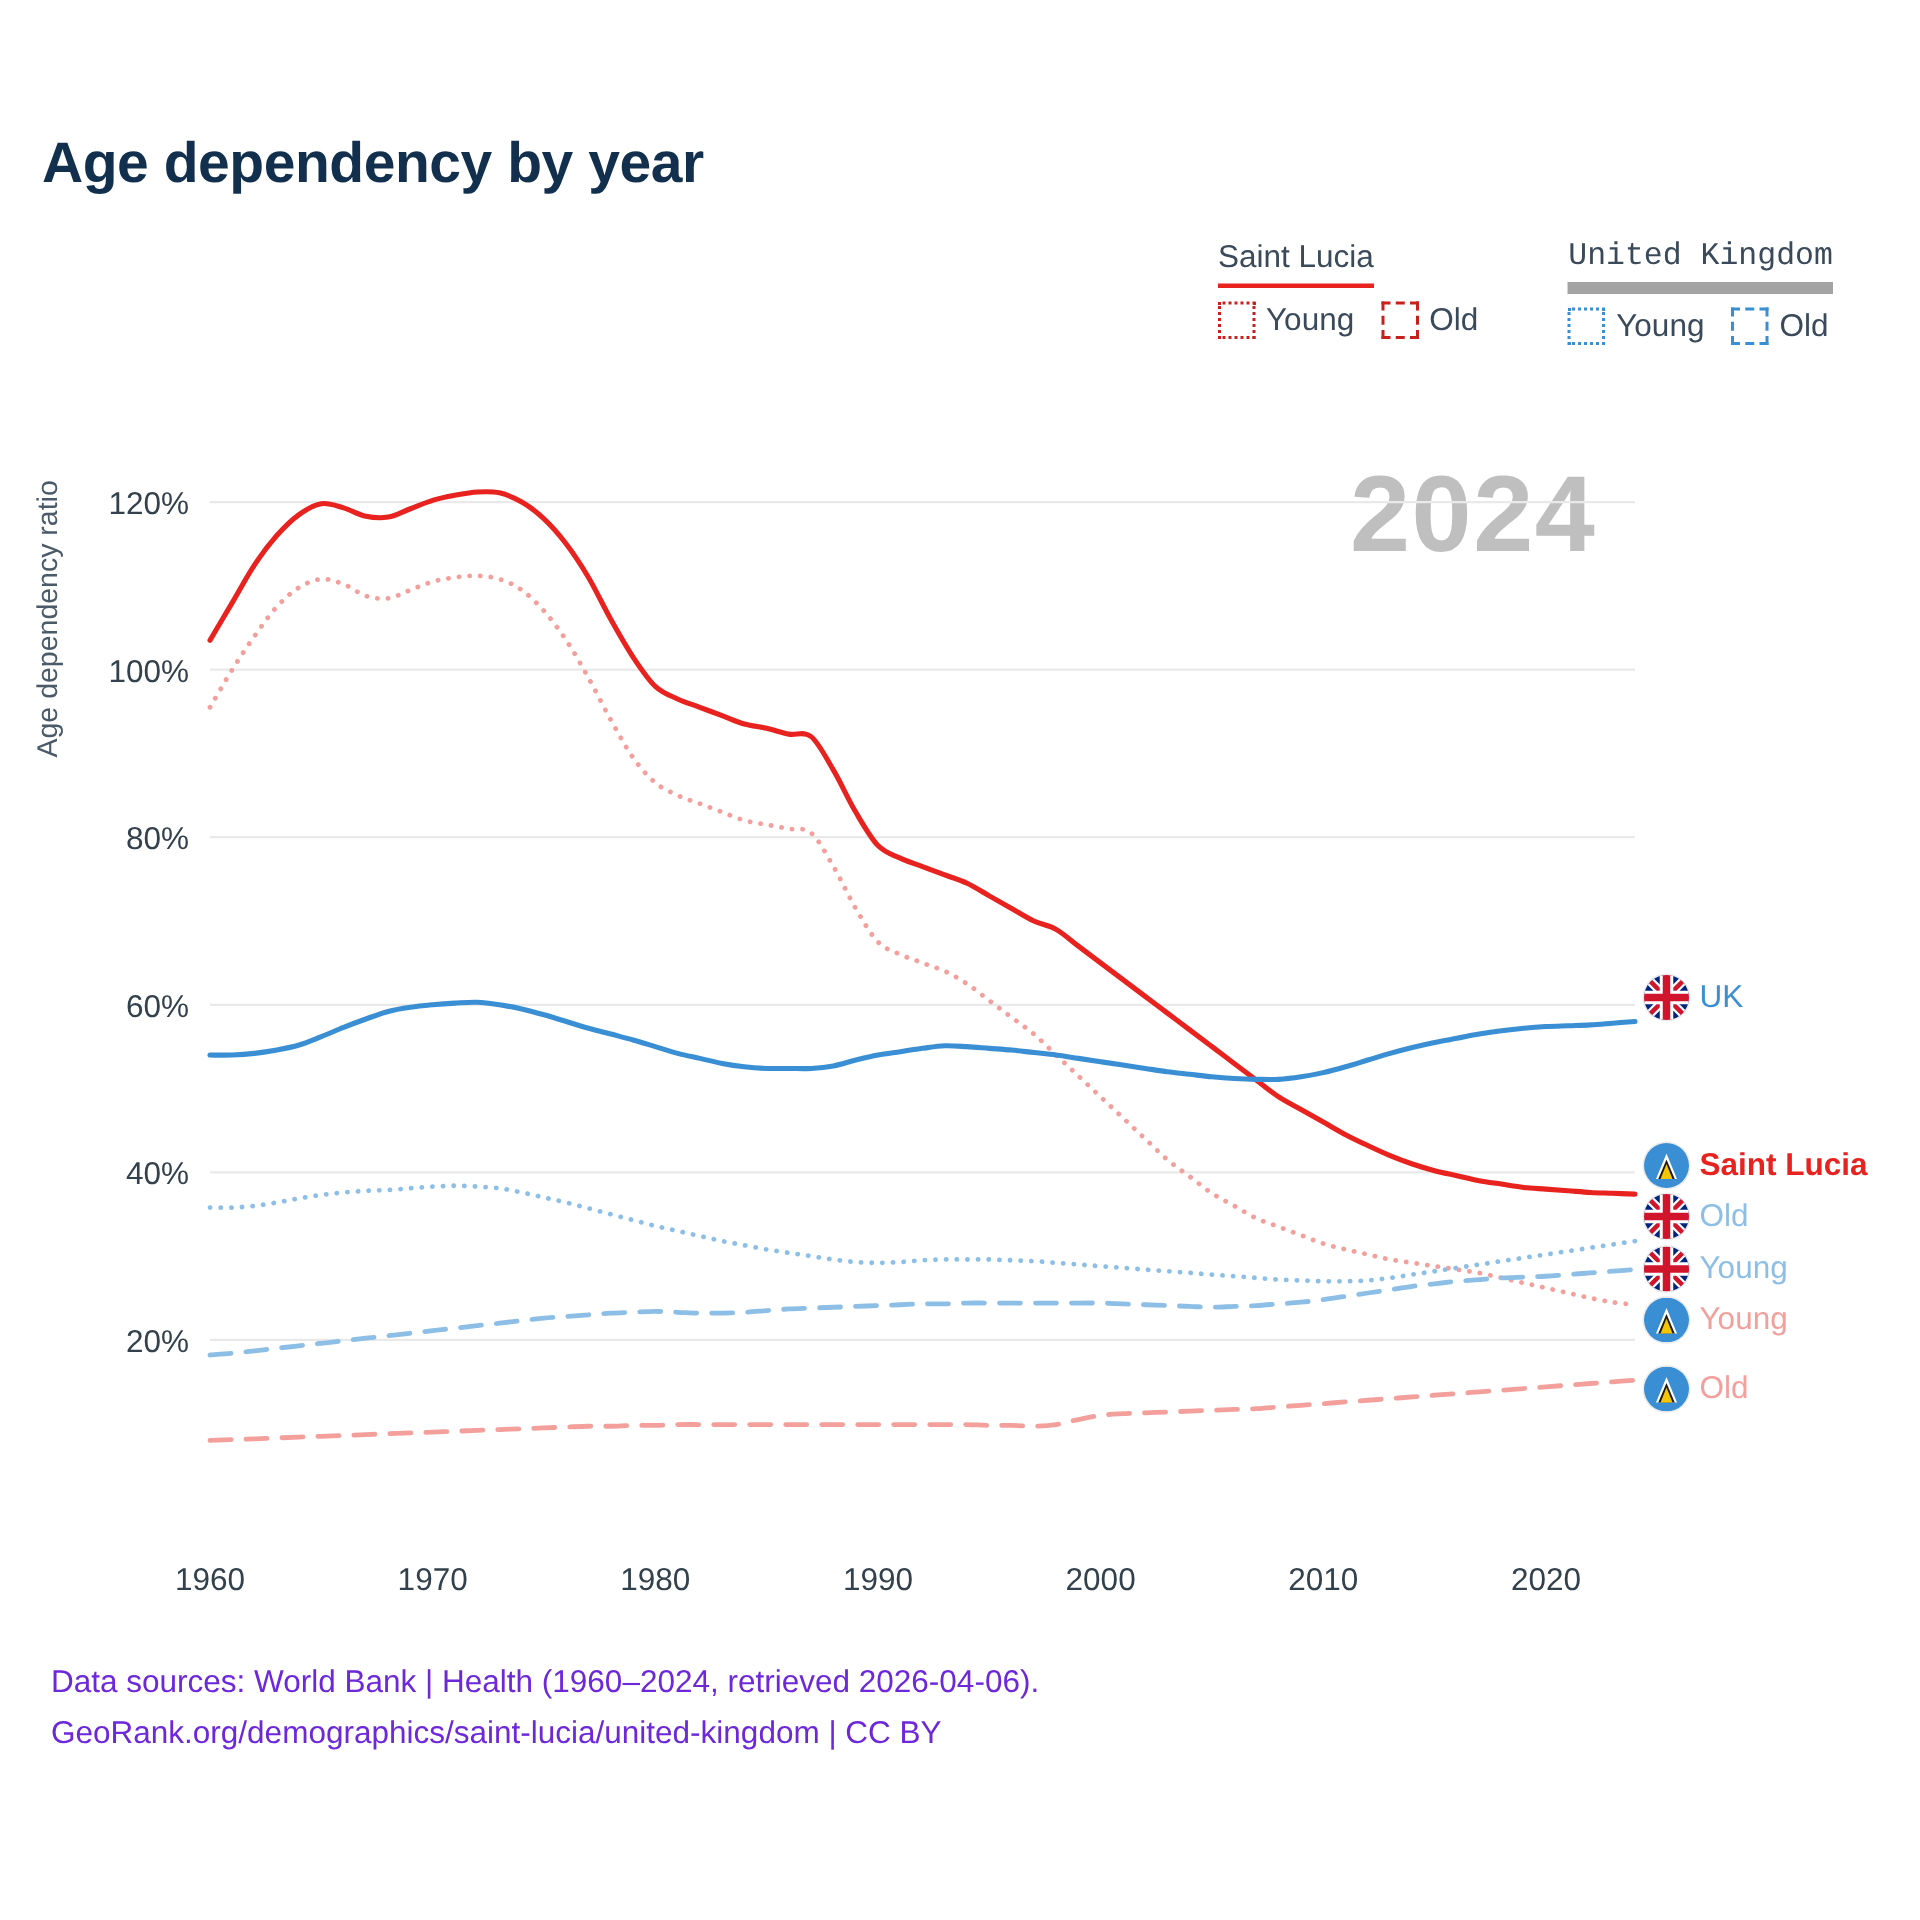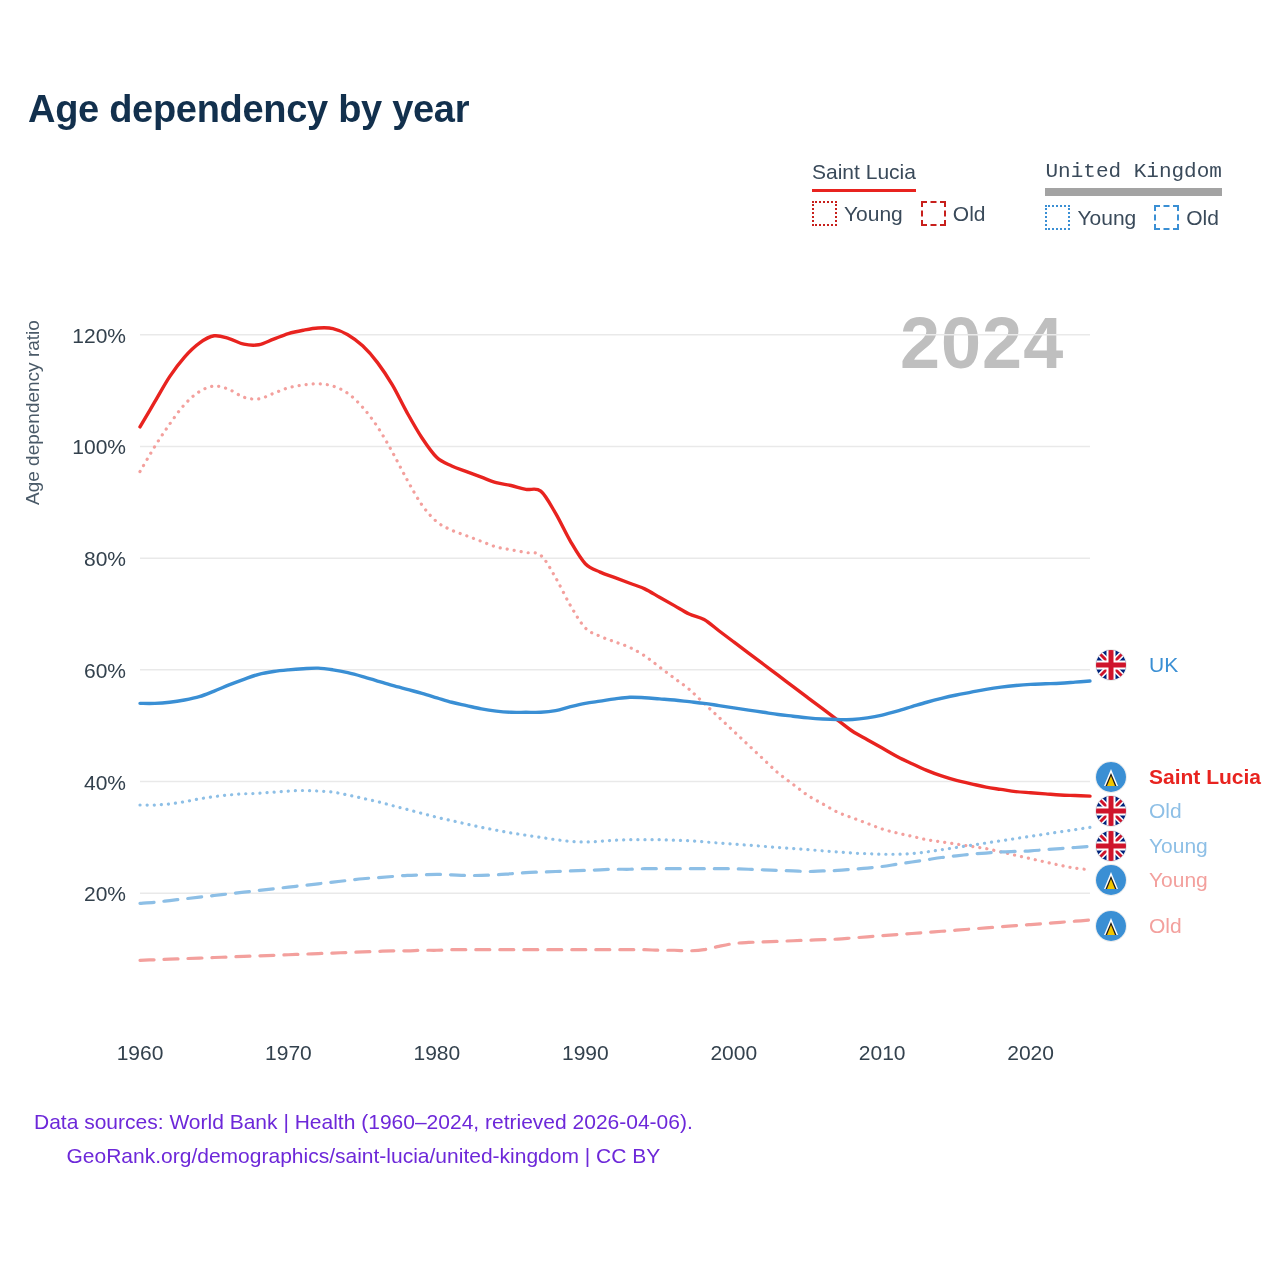--- a/index.html
+++ b/index.html
@@ -11,21 +11,20 @@
     height: 1280px;
     background: #ffffff;
     font-family: "Liberation Sans", sans-serif;
     color: #1b3a57;
     overflow: hidden;
   }
   .page {
     position: relative;
     width: 1280px;
     height: 1280px;
-    text-align: center;
   }
   .title {
     position: absolute;
     left: 28px;
     top: 88px;
     font-size: 38px;
     font-weight: bold;
     color: #12304d;
     letter-spacing: -0.3px;
   }
@@ -109,21 +108,21 @@
     position: absolute;
     left: 1096px;
     top: 270px;
     width: 190px;
     height: 800px;
   }
   .endlabel {
     position: absolute;
     display: flex;
     align-items: center;
-    gap: 23px;
+    gap: 7px;
     font-size: 21px;
     white-space: nowrap;
   }
   .badge {
     width: 30px;
     height: 30px;
     border-radius: 50%;
     overflow: hidden;
     position: relative;
     flex: 0 0 auto;

